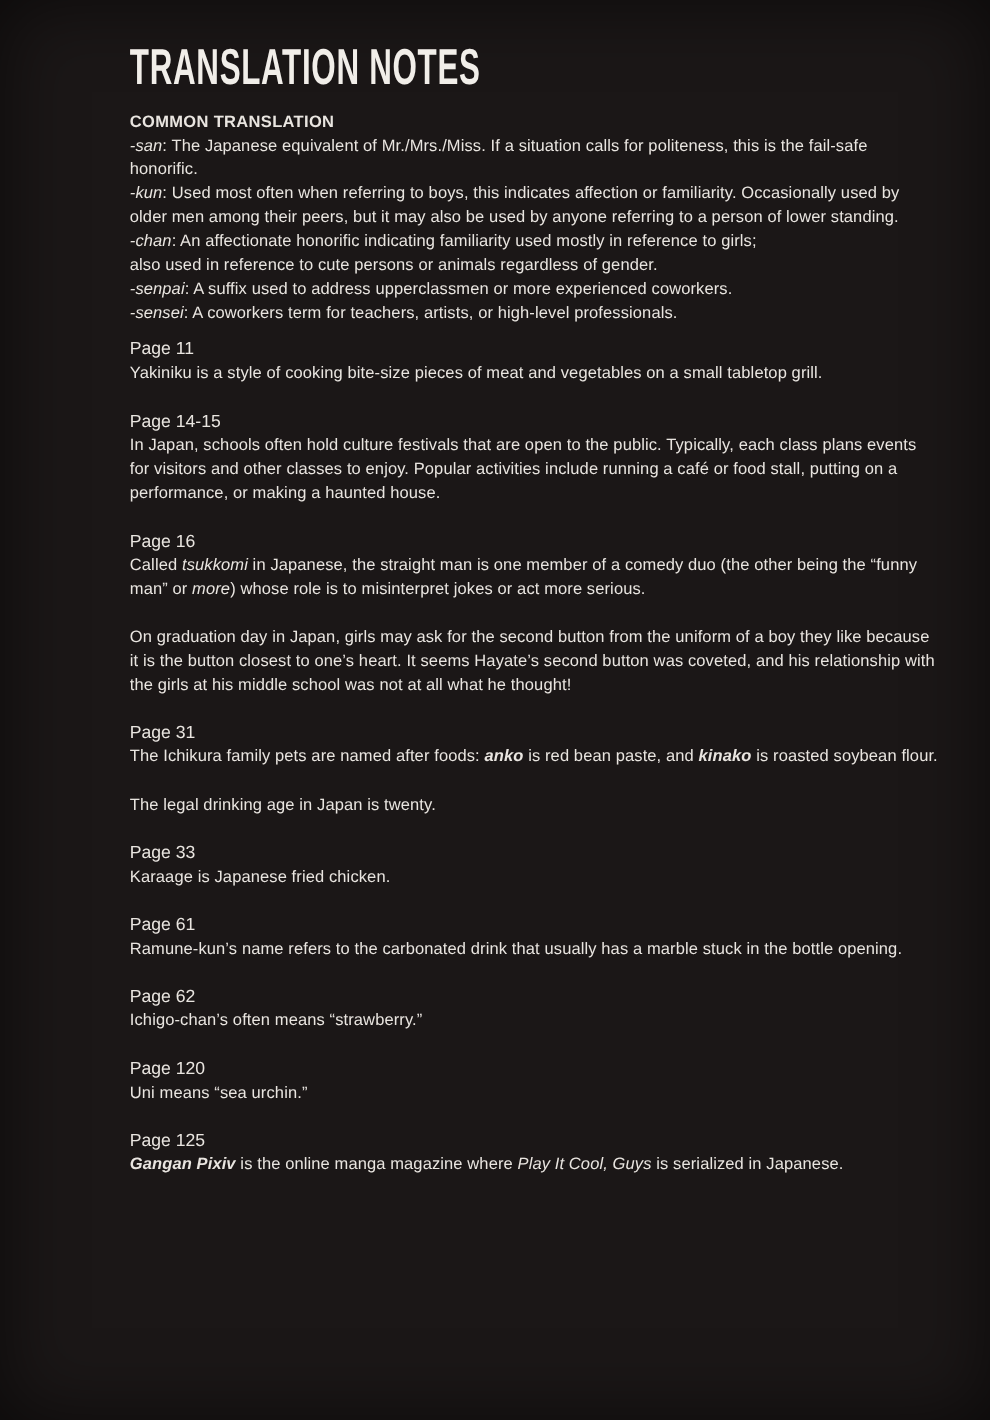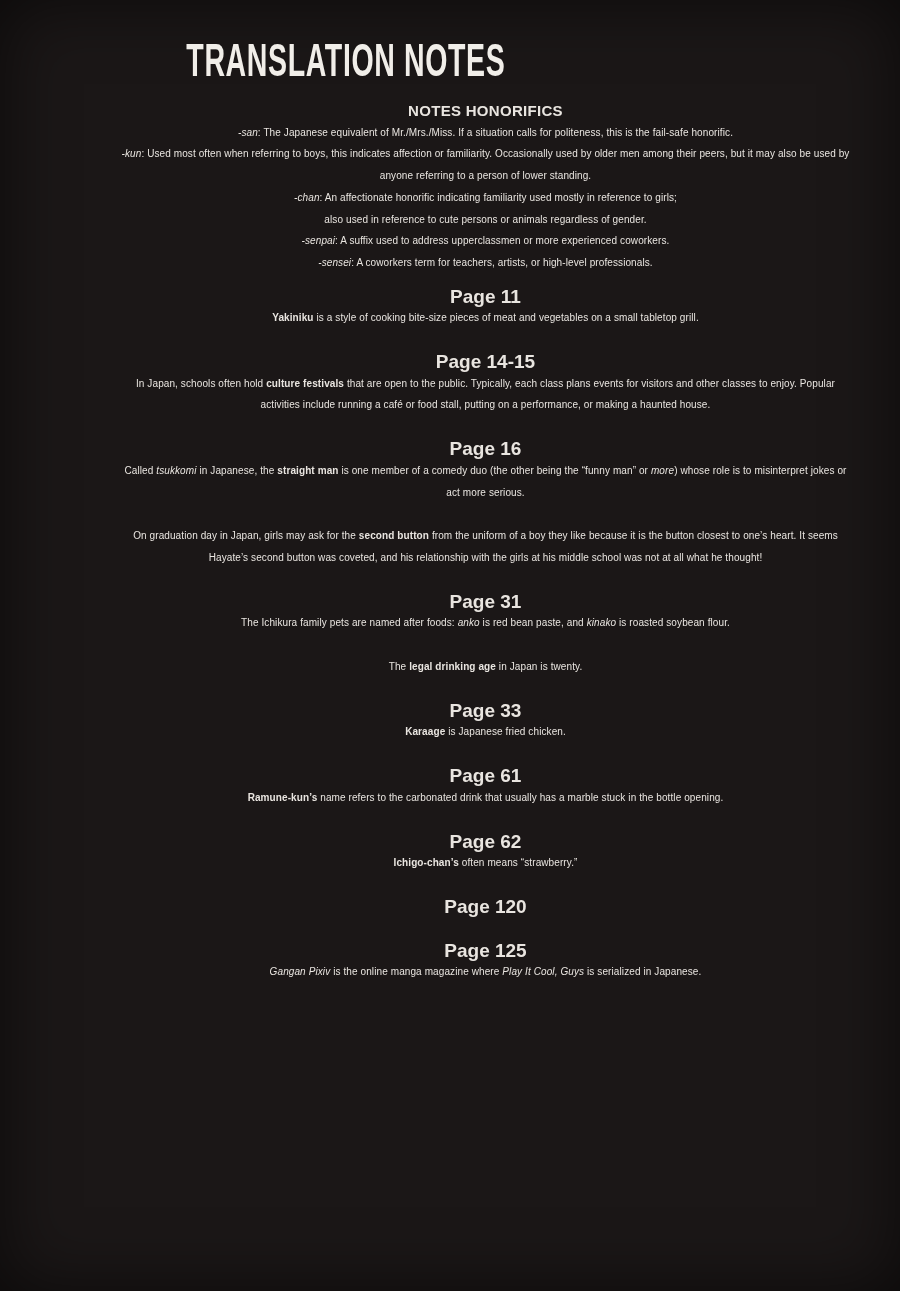--- a/index.html
+++ b/index.html
@@ -7,21 +7,20 @@
     position: relative;
     width: 900px;
     height: 1291px;
     box-sizing: border-box;
     background: #1b1717;
     box-shadow: inset 0 0 70px rgba(0,0,0,0.6);
     padding: 36px 47px 0 118px;
     font-family: "Liberation Sans", sans-serif;
     color: #e9e5e0;
     overflow: hidden;
-    text-align: center;
   }
   .title {
     font-size: 46px;
     font-weight: 700;
     line-height: 48px;
     letter-spacing: 1px;
     color: #f1eee9;
     margin: 0 0 16px 0;
     transform: scaleX(0.62);
     transform-origin: left center;
@@ -29,44 +28,44 @@
   }
   .hon-heading {
     font-size: 15px;
     font-weight: 700;
     line-height: 21.7px;
     letter-spacing: 0.3px;
     margin: 0;
   }
   .honorifics { margin: 0 0 12px 0; }
   .line, .note-body {
-    font-size: 10px;
+    font-size: 15px;
     line-height: 21.7px;
     margin: 0;
     letter-spacing: 0.1px;
   }
   .page-label {
-    font-size: 19px;
-    font-weight: 700;
+    font-size: 16px;
+    font-weight: 400;
     line-height: 21.7px;
     margin: 0;
   }
   .note { margin: 0 0 22px 0; }
   .s-i  { font-style: italic; }
-  .s-b  { font-weight: 700; }
-  .s-bi { font-weight: 400; font-style: italic; }
+  .s-b  { font-weight: 400; }
+  .s-bi { font-weight: 700; font-style: italic; }
 </style>
 </head>
 <body>
 
 <div class="page">
   <h1 class="title">TRANSLATION NOTES</h1>
 
   <section class="honorifics">
-    <h2 class="hon-heading">NOTES HONORIFICS</h2>
+    <h2 class="hon-heading">COMMON TRANSLATION</h2>
     <div class="hon-body" id="honorifics-body">
         <p class="line"><span class="s-i">-san</span><span>: The Japanese equivalent of Mr./Mrs./Miss. If a situation calls for politeness, this is the fail-safe honorific.</span></p>
         <p class="line"><span class="s-i">-kun</span><span>: Used most often when referring to boys, this indicates affection or familiarity. Occasionally used by older men among their peers, but it may also be used by anyone referring to a person of lower standing.</span></p>
         <p class="line"><span class="s-i">-chan</span><span>: An affectionate honorific indicating familiarity used mostly in reference to girls;</span><br><span>also used in reference to cute persons or animals regardless of gender.</span></p>
         <p class="line"><span class="s-i">-senpai</span><span>: A suffix used to address upperclassmen or more experienced coworkers.</span></p>
         <p class="line"><span class="s-i">-sensei</span><span>: A coworkers term for teachers, artists, or high-level professionals.</span></p>
       </div>
   </section>
 
   <div id="notes-sections">
@@ -99,19 +98,20 @@
       <section class="note">
         <h3 class="page-label">Page 61</h3>
         <p class="note-body"><span class="s-b">Ramune-kun’s</span><span> name refers to the carbonated drink that usually has a marble stuck in the bottle opening.</span></p>
       </section>
       <section class="note">
         <h3 class="page-label">Page 62</h3>
         <p class="note-body"><span class="s-b">Ichigo-chan’s</span><span> often means “strawberry.”</span></p>
       </section>
       <section class="note">
         <h3 class="page-label">Page 120</h3>
+        <p class="note-body"><span class="s-b">Uni</span><span> means “sea urchin.”</span></p>
       </section>
       <section class="note">
         <h3 class="page-label">Page 125</h3>
         <p class="note-body"><span class="s-bi">Gangan Pixiv</span><span> is the online manga magazine where </span><span class="s-i">Play It Cool, Guys</span><span> is serialized in Japanese.</span></p>
       </section>
     </div>
 </div>
 
 </body></html>

